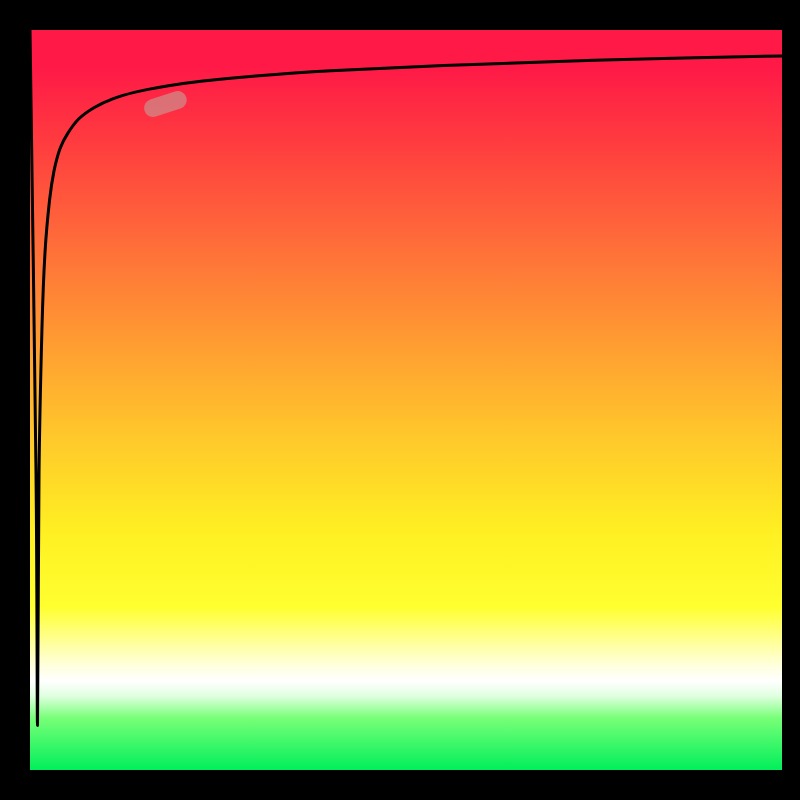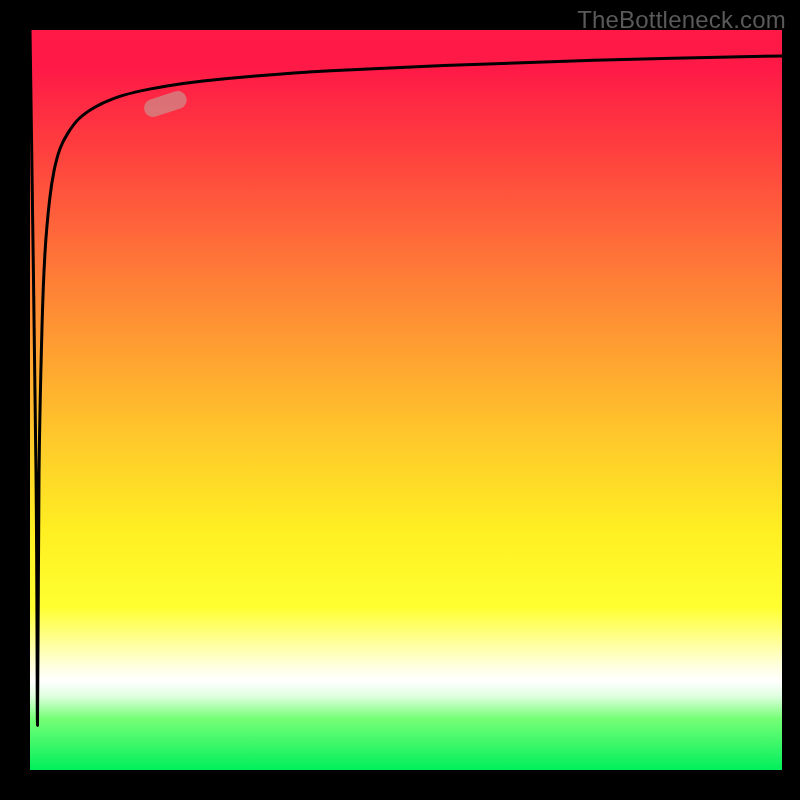--- a/index.html
+++ b/index.html
@@ -70,14 +70,13 @@
     <div class="gradient-bg"></div>
 
     <svg class="curve" viewBox="0 0 752 740" preserveAspectRatio="none">
       <path id="curve-path" fill="none" stroke="#000000" stroke-width="3" stroke-linejoin="round" stroke-linecap="round" d="M 0.00 0.00 C 1.00 74.00 4.76 328.07 6.02 444.00 C 7.27 559.93 7.02 695.60 7.52 695.60 C 8.02 695.60 8.27 510.60 9.02 444.00 C 9.78 377.40 11.03 333.00 12.03 296.00 C 13.03 259.00 13.79 242.97 15.04 222.00 C 16.29 201.03 18.05 183.77 19.55 170.20 C 21.06 156.63 22.31 149.23 24.06 140.60 C 25.82 131.97 27.82 124.57 30.08 118.40 C 32.34 112.23 34.47 108.53 37.60 103.60 C 40.73 98.67 44.49 93.12 48.88 88.80 C 53.27 84.48 58.28 81.03 63.92 77.70 C 69.56 74.37 75.83 71.41 82.72 68.82 C 89.61 66.23 96.51 64.26 105.28 62.16 C 114.05 60.06 124.08 58.09 135.36 56.24 C 146.64 54.39 157.92 52.79 172.96 51.06 C 188.00 49.33 204.29 47.61 225.60 45.88 C 246.91 44.15 269.47 42.43 300.80 40.70 C 332.13 38.97 369.73 37.25 413.60 35.52 C 457.47 33.79 507.60 31.94 564.00 30.34 C 620.40 28.74 720.67 26.64 752.00 25.90"></path>
       <g id="marker-g" transform="translate(135.36 74.00) rotate(-18)">
         <rect id="marker-rect" x="-22" y="-9" width="44" height="18" rx="9" ry="9" fill="#cf8a88" fill-opacity="0.75" stroke="#cf8a88" stroke-width="0"></rect>
       </g>
     </svg>
   </div>
 
-  <div class="watermark">TheBottleneck.com</div>
 </div>
 
 </body></html>

